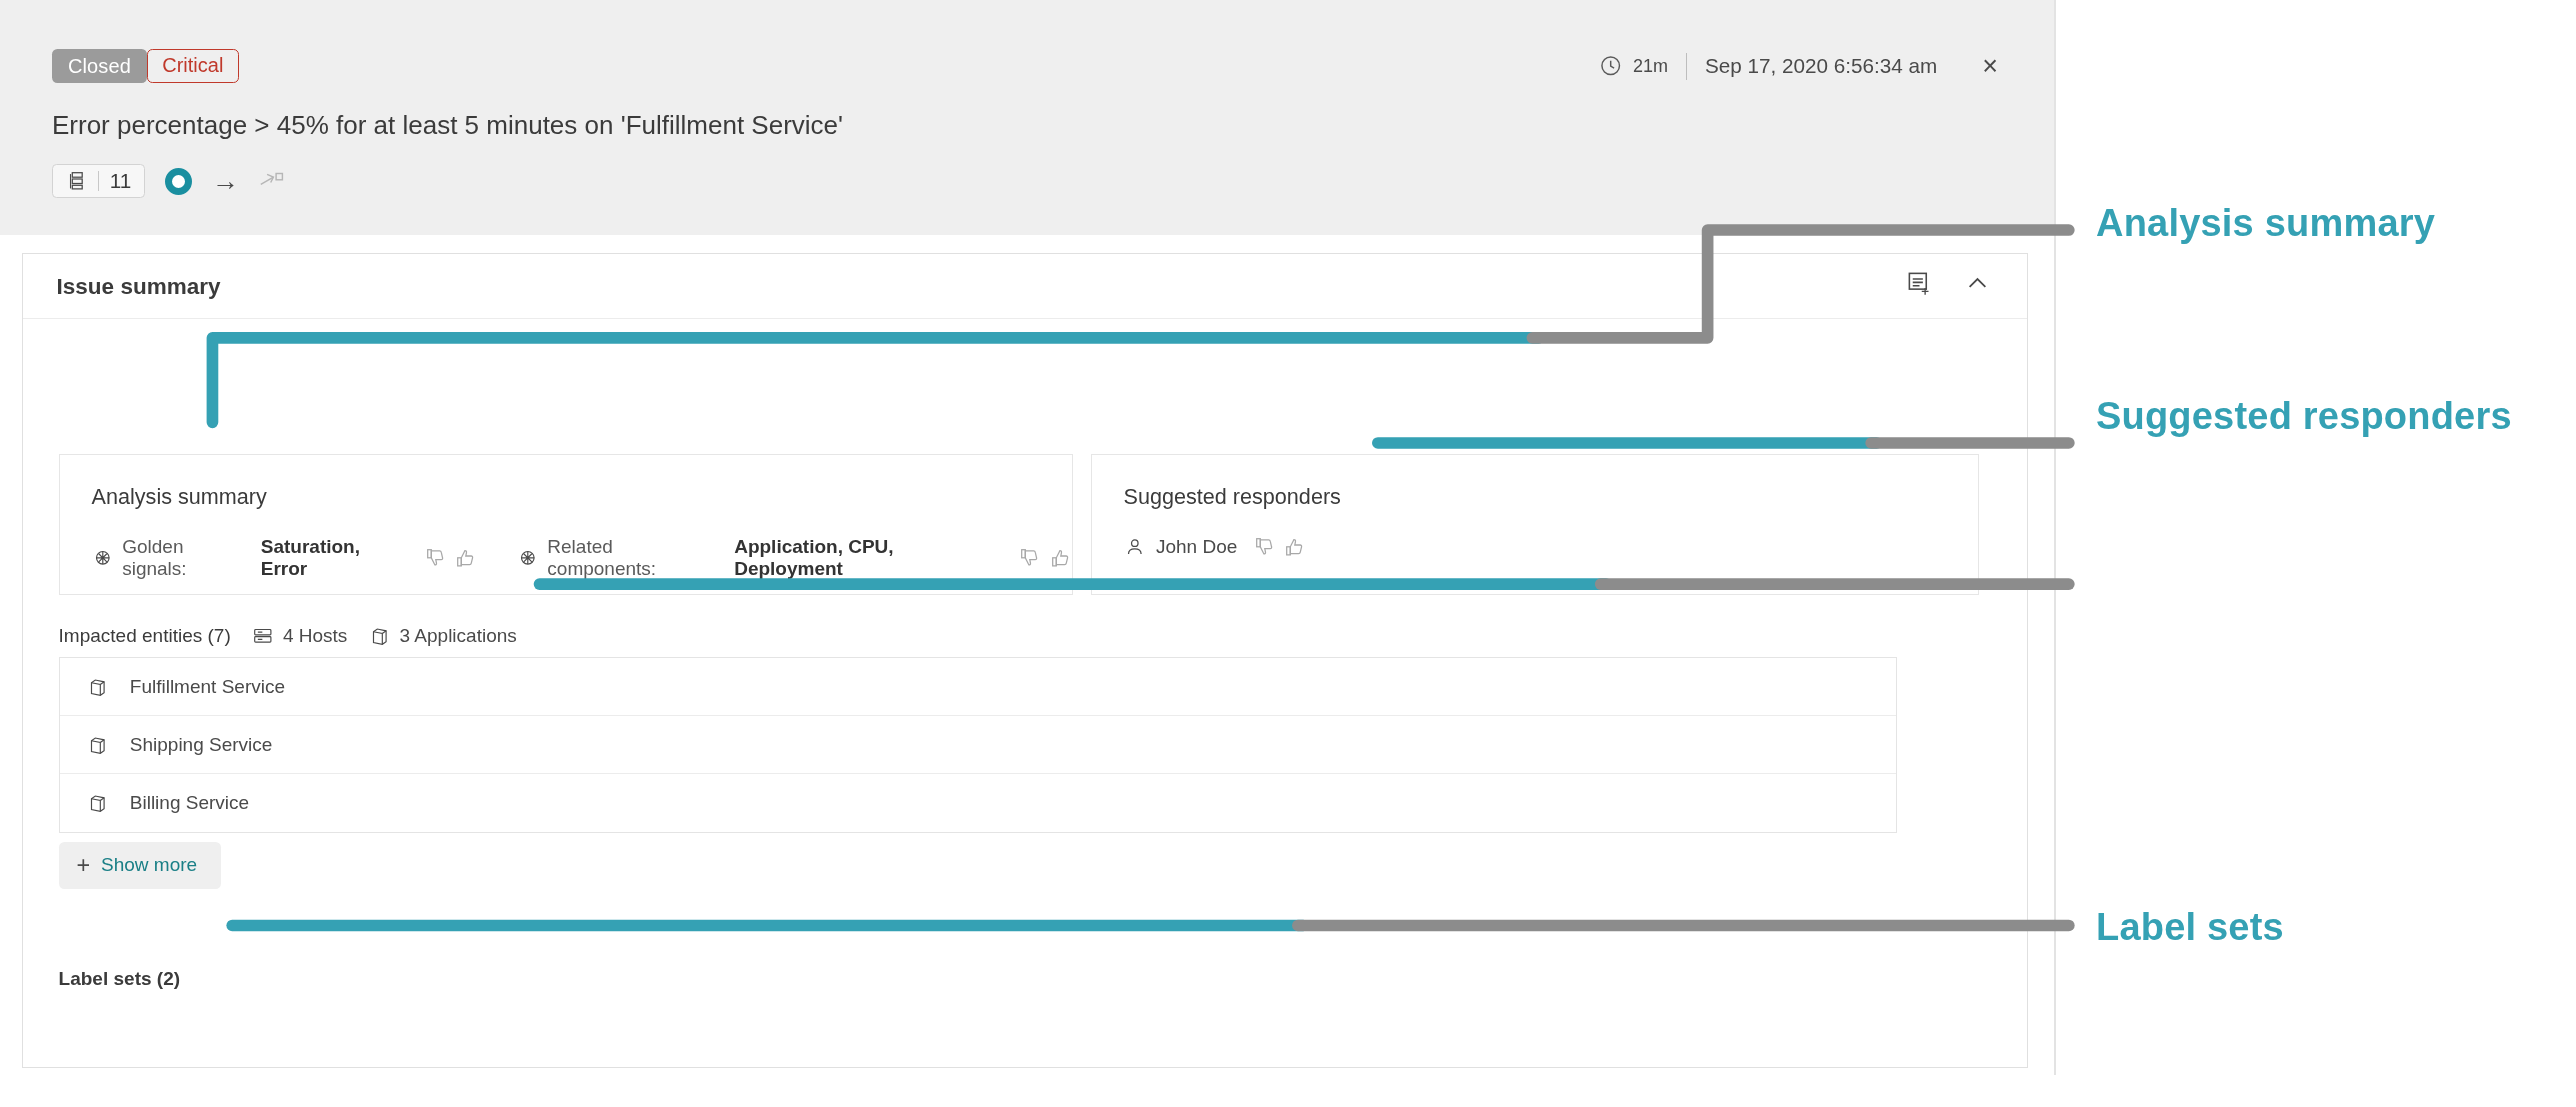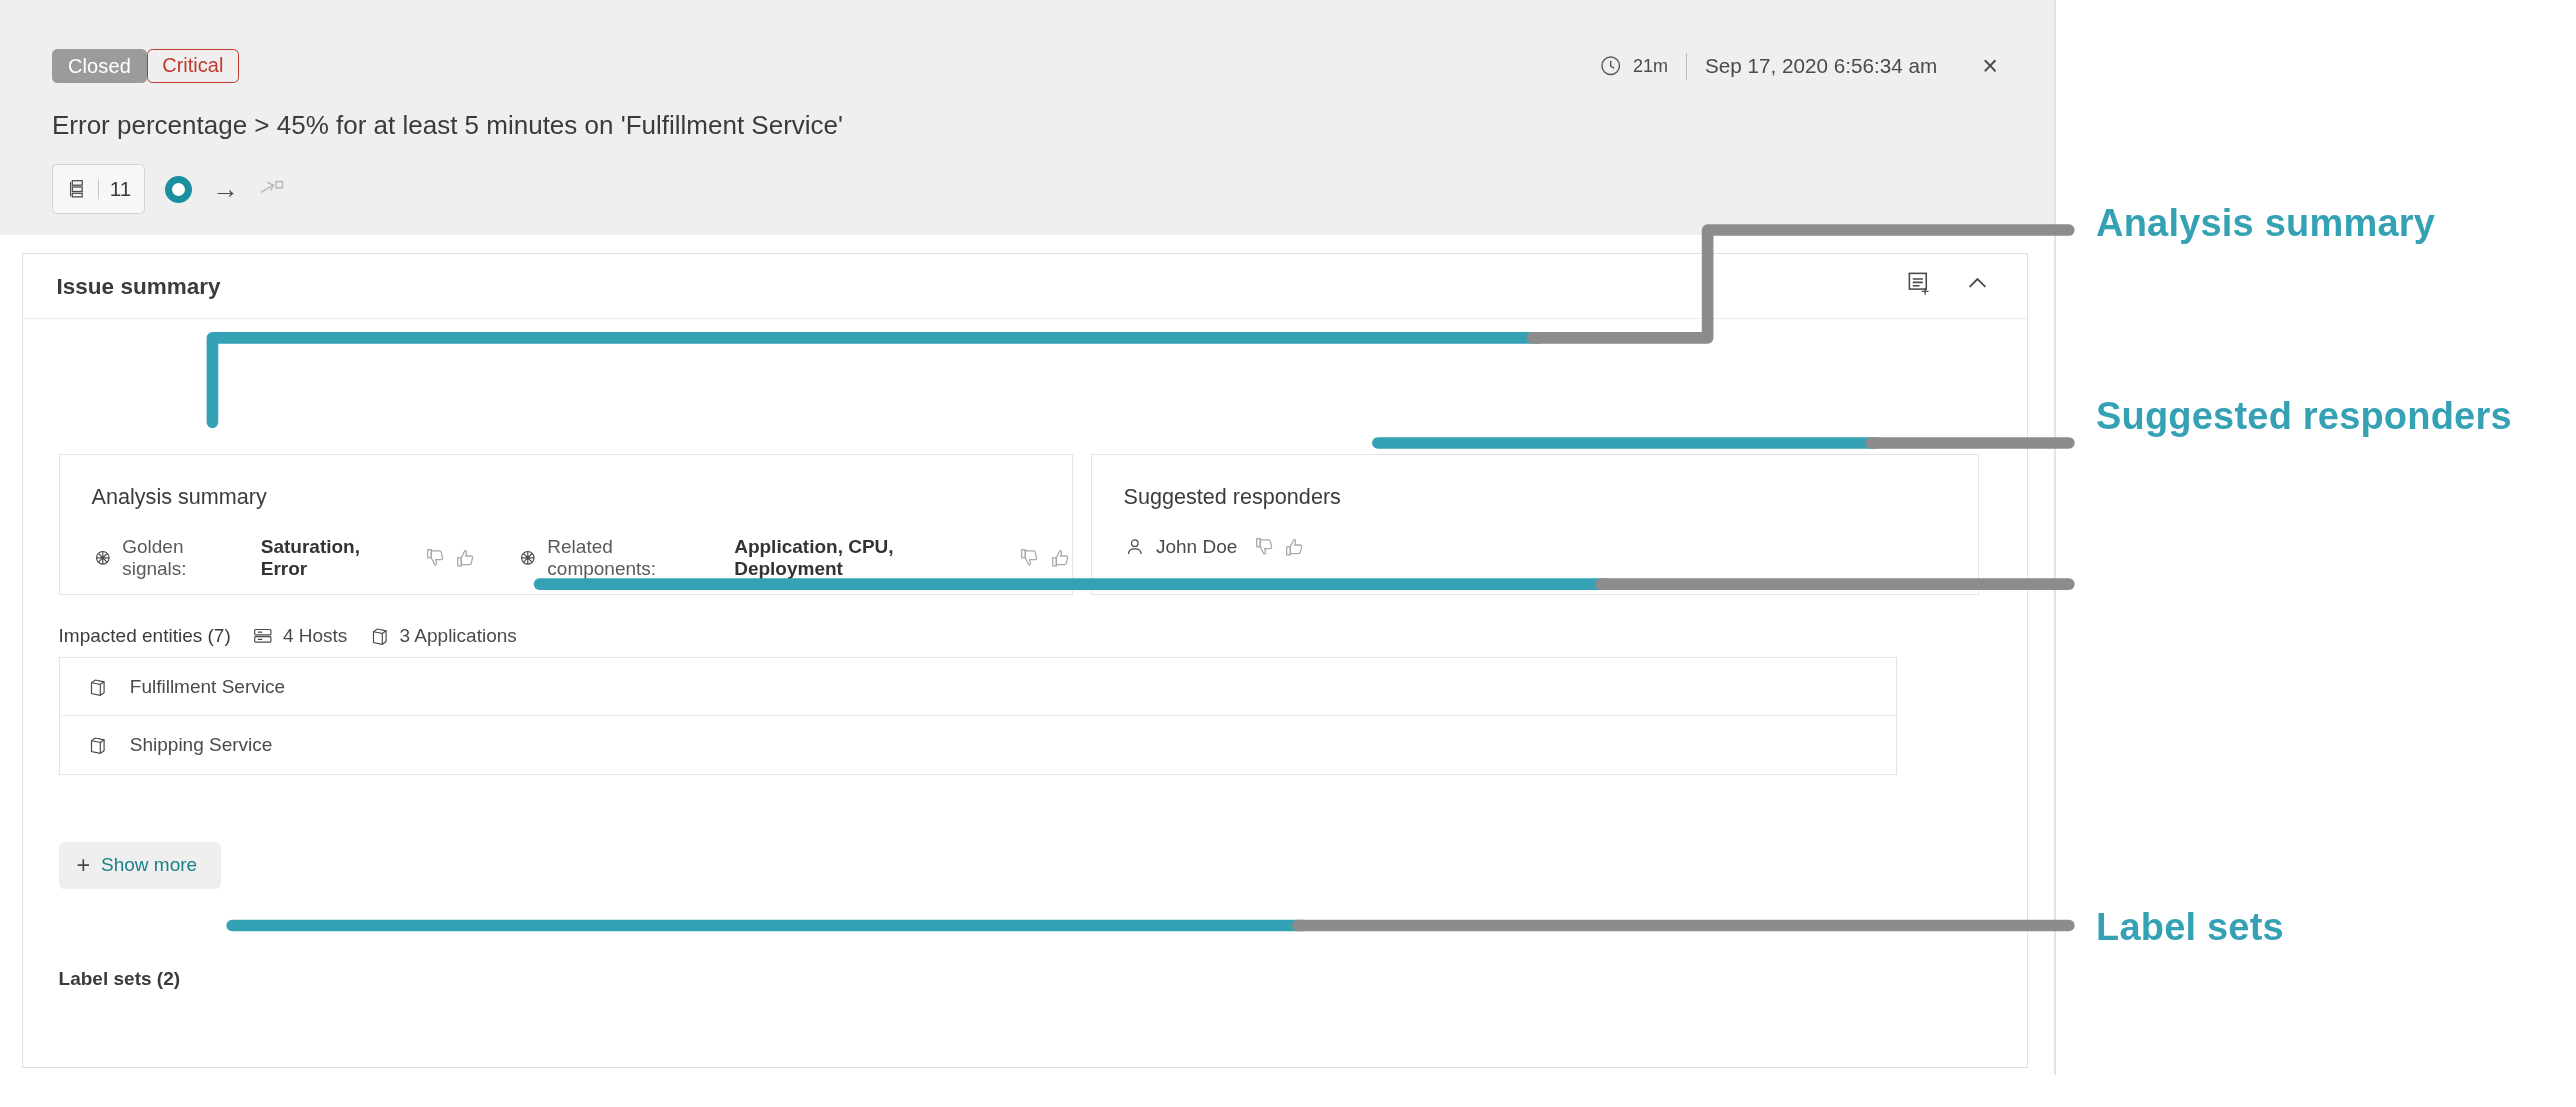--- a/index.html
+++ b/index.html
@@ -84,21 +84,21 @@
     gap: 20px;
   }
   .count-chip {
     display: flex;
     align-items: center;
     gap: 10.8px;
     border: 0.9px solid #d3d3d3;
     background: #f7f7f7;
     border-radius: 4.5px;
     padding: 5.4px 12.6px;
-    height: 50px;
+    height: 34px;
     box-sizing: border-box;
   }
   .count-chip .sep {
     width: 0.9px;
     height: 20px;
     background: #c8c8c8;
   }
   .count-chip .num {
     font-size: 20.7px;
     color: #3b3b3b;
@@ -532,20 +532,29 @@
           </div>
           <div class="entity-row">
             <span>
               <svg class="icon-svg" width="21.6" height="21.6" viewBox="0 0 24 24" fill="none" stroke="#4a4a4a" stroke-width="1.3">
                 <path d="M5 7.5l4.2-3 9.8 2v12l-4.2 3-9.8-2z"></path>
                   <path d="M5 7.5l9.8 2v12M14.8 9.5l4.2-3"></path>
               </svg>
             </span>
             <span>Shipping Service</span>
           </div>
+          <div class="entity-row">
+            <span>
+              <svg class="icon-svg" width="21.6" height="21.6" viewBox="0 0 24 24" fill="none" stroke="#4a4a4a" stroke-width="1.3">
+                <path d="M5 7.5l4.2-3 9.8 2v12l-4.2 3-9.8-2z"></path>
+                  <path d="M5 7.5l9.8 2v12M14.8 9.5l4.2-3"></path>
+              </svg>
+            </span>
+            <span>Billing Service</span>
+          </div>
         </div>
 
         <div class="show-more">
           <span class="plus">+</span>
           <span>Show more</span>
         </div>
 
         <div class="labelsets-head">Label sets (2)</div>
 
       </div>

